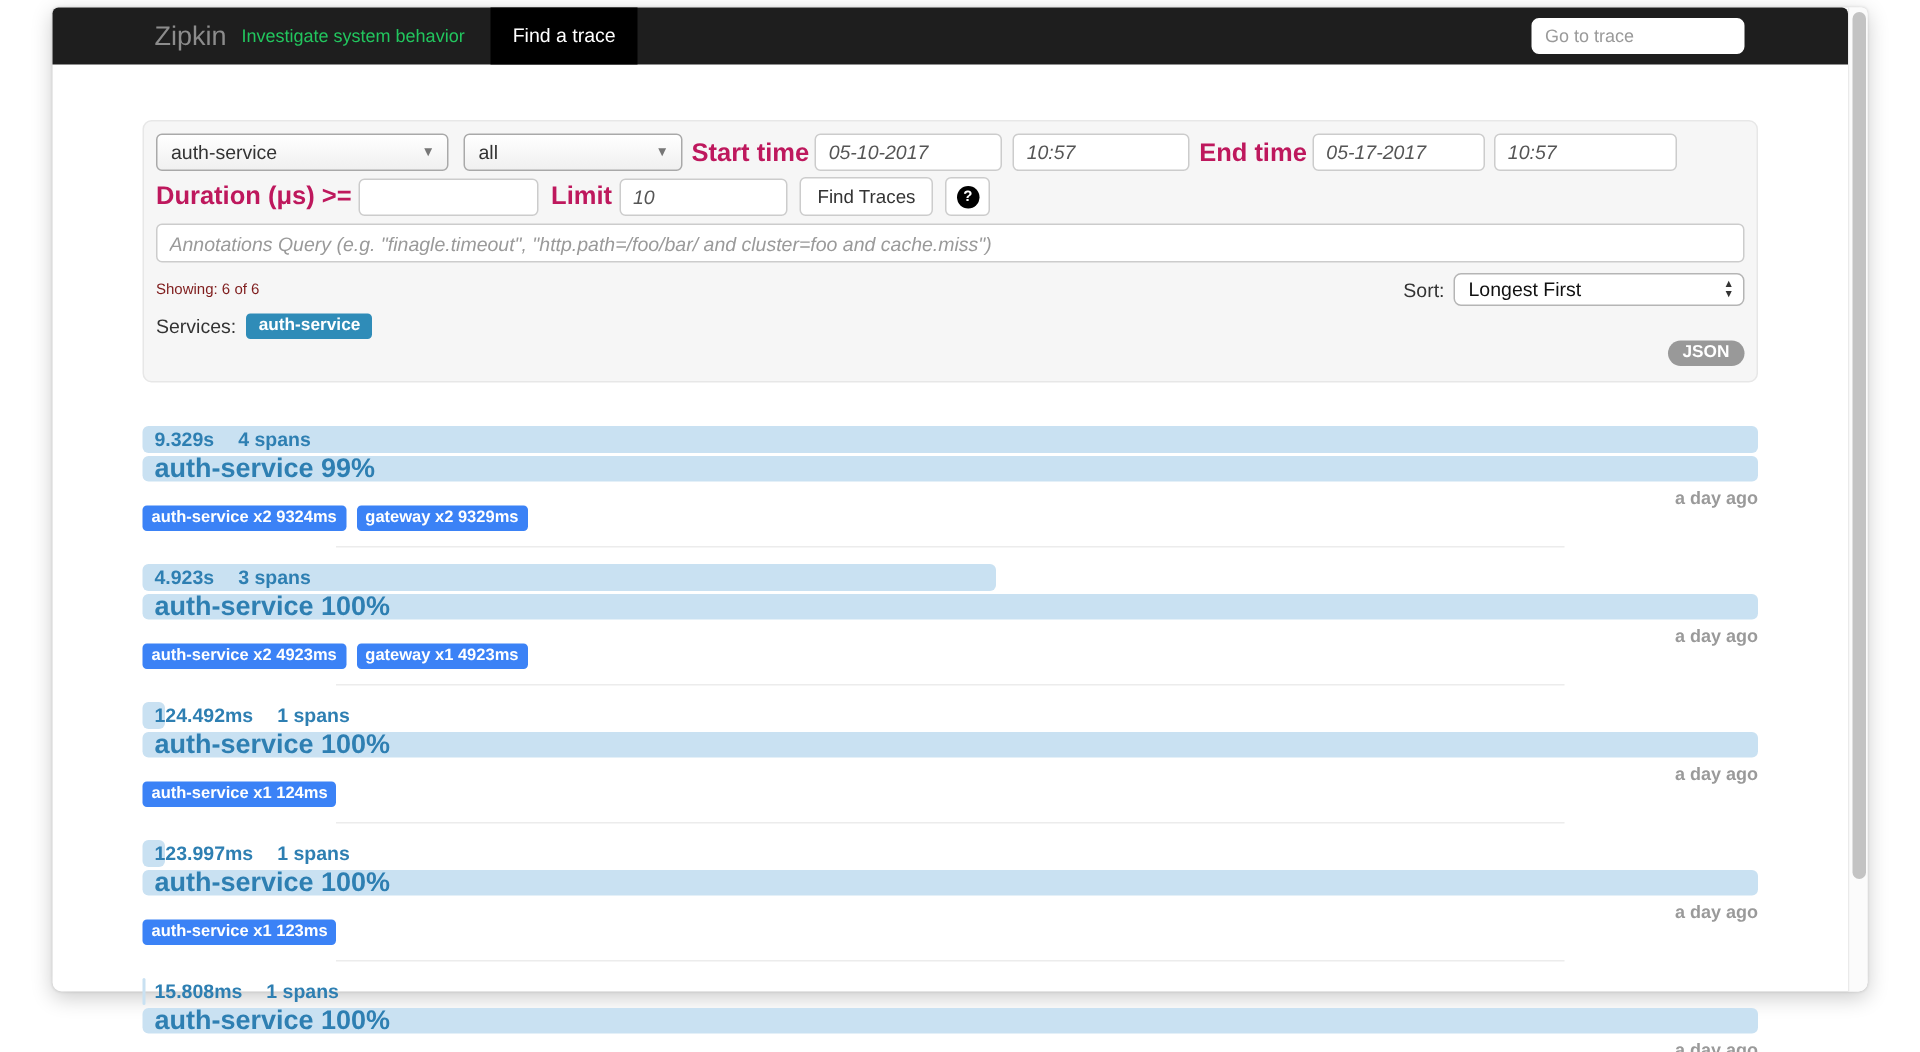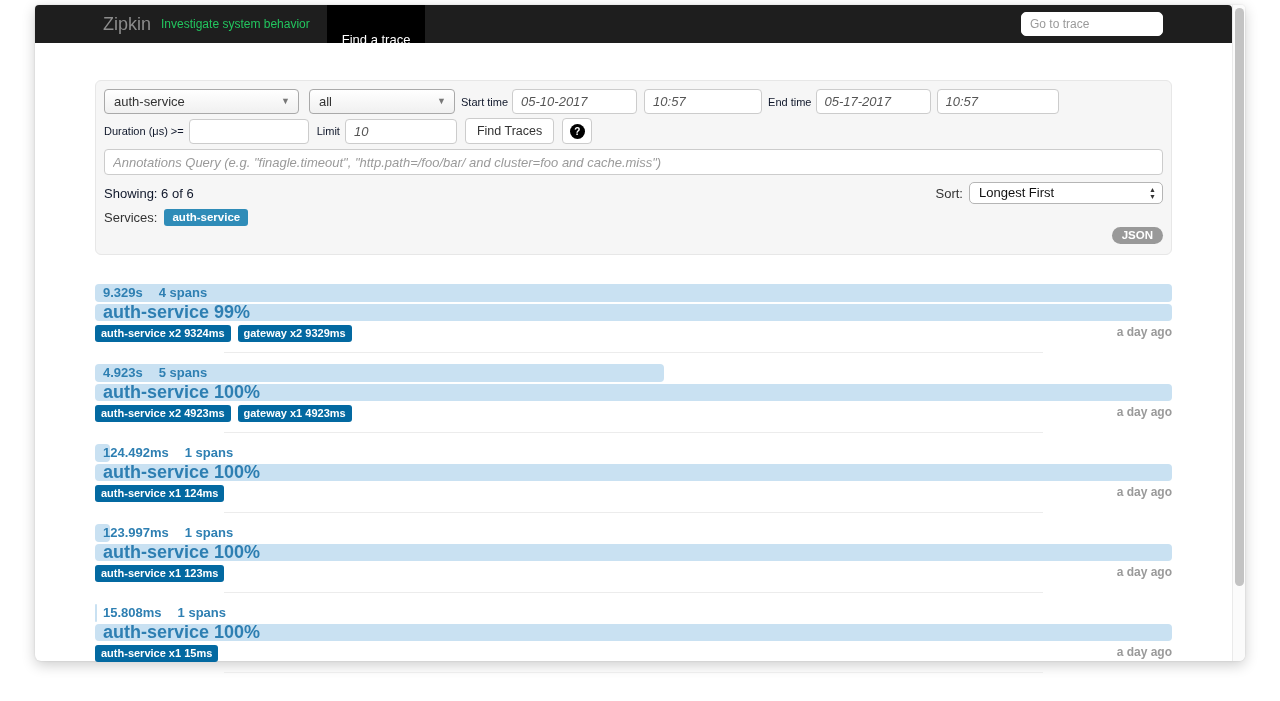--- a/index.html
+++ b/index.html
@@ -15,42 +15,42 @@
     box-shadow:0 4px 14px rgba(0,0,0,0.20), 0 0 2px rgba(0,0,0,0.12);
   }
   
   .navbar {
     position:absolute; left:0; top:0; width:1197px; height:38px;
     background:#1e1e1e; border-radius:4px 4px 0 0;
     display:flex; align-items:center;
   }
   .brand { margin-left:68px; font-size:18px; color:#8c8c8c; }
   .tagline { margin-left:10px; font-size:12px; color:#22c55e; }
-  .tab { height:38px; line-height:38px; padding:16px 15px; font-size:13px; color:#9d9d9d; cursor:pointer; }
+  .tab { height:38px; line-height:38px; padding:0 15px; font-size:13px; color:#9d9d9d; cursor:pointer; }
   .tab.active { background:#000; color:#fff; margin-left:17px; }
   .goto-input {
     margin-left:auto; margin-right:69px; width:142px; height:24px;
     border:1px solid #fff; border-radius:5px; padding:0 8px;
     font-size:12px; color:#555; font-family:"Liberation Sans", sans-serif; outline:none;
   }
   .goto-input::placeholder { color:#9a9a9a; }
   
   .scrollbar {
     position:absolute; right:0; top:0; width:13px; height:656px;
     background:#fbfbfb; border-left:1px solid #eaeaea; border-radius:0 4px 6px 0;
   }
   .scroll-thumb { position:absolute; left:2px; top:3px; width:9px; height:578px; background:#c3c3c3; border-radius:5px; }
   
   .content { position:absolute; left:60px; top:38px; width:1077px; }
   .panel {
     margin-top:37px; background:#f6f6f6; border:1px solid #e7e7e7; border-radius:6px;
     padding:8px 8px 10px 8px;
   }
   .frow { display:flex; align-items:center; }
-  .flabel { font-size:11px; font-weight:normal; color:#0f172a; white-space:nowrap; }
+  .flabel { font-size:17px; font-weight:bold; color:#be185d; white-space:nowrap; }
   .tinput {
     height:25px; border:1px solid #ccc; border-radius:4px; padding:0 8px;
     font-size:13px; color:#555; background:#fff; font-family:"Liberation Sans", sans-serif; outline:none;font-style:italic;
   }
   .tinput::placeholder { color:#9a9a9a; }
   .fake-select {
     position:relative; height:25px; line-height:23px;
     background:linear-gradient(#ffffff,#f0f0f0);
     border:1px solid #a9a9a9; border-radius:4px;
     font-size:13px; color:#333; padding:0 22px 0 9px; cursor:pointer;
@@ -61,21 +61,21 @@
     font-size:12.5px; color:#333; padding:0 11px; cursor:pointer;
     font-family:"Liberation Sans", sans-serif;
   }
   .help-btn { width:30px; display:flex; align-items:center; justify-content:center; padding:0; }
   .qcircle {
     width:15px; height:15px; border-radius:50%; background:#000; color:#fff;
     font-size:10px; font-weight:bold; line-height:15px; text-align:center; display:inline-block;
   }
   .annotations { width:100%; margin-top:5px; height:26px; }
   .row-showing { display:flex; justify-content:space-between; align-items:center; margin-top:7px; }
-  .showing-text { font-size:13px; color:#0f172a; }
+  .showing-text { font-size:10px; color:#7f1d1d; }
   .sort-wrap { display:flex; align-items:center; }
   .sort-label { font-size:13px; color:#333; margin-right:6px; }
   .sort-select {
     position:relative; width:194px; height:22px; line-height:20px; background:#fff;
     border:1px solid #b5b5b5; border-radius:5px; font-size:13px; color:#111;
     padding:0 20px 0 9px; cursor:pointer;
   }
   .updown { position:absolute; right:6px; top:3px; display:flex; flex-direction:column; line-height:7px; font-size:7px; color:#333; }
   .row-services { display:flex; align-items:center; margin-top:5px; }
   .svc-label { font-size:13px; color:#333; margin-right:7px; }
@@ -95,22 +95,22 @@
   .bar-row { position:relative; height:18px; margin-bottom:2px; cursor:pointer; }
   .duration-bar { position:absolute; left:0; top:0; bottom:0; background:#c9e1f2; border-radius:4px; }
   .bar-text { position:relative; line-height:18px; padding-left:8px; font-weight:bold; font-size:13px; color:#2e7fb2; white-space:nowrap; }
   .spans-label { margin-left:16px; }
   .service-bar {
     height:17px; background:#c9e1f2; border-radius:4px; line-height:17px;
     padding-left:8px; font-weight:bold; font-size:18px; color:#2e7fb2; margin-bottom:4px; cursor:pointer;
   }
   .tags-row { display:flex; align-items:flex-start; min-height:17px; }
   .tag {
-    background:#0369a1; color:#fff; font-weight:bold; font-size:11px;
-    padding:2px 6px 3px; border-radius:3px; margin-right:7px; white-space:nowrap;
+    background:#3b82f6; color:#fff; font-weight:bold; font-size:11px;
+    padding:2px 6px 3px; border-radius:3px; margin-right:7px; white-space:nowrap;margin-top:12px;
   }
   .age { margin-left:auto; color:#9a9a9a; font-weight:bold; font-size:12px; }
   .divider { width:76%; margin:10px auto 0; border:0; border-top:1px solid #ececec; height:0; }
 </style>
 </head>
 <body>
 
 <div class="window">
 
   <nav class="navbar">
@@ -195,21 +195,21 @@
             </span>
       <span class="age">a day ago</span>
     </div>
     <hr class="divider">
   </div>
 
   <div class="trace-block">
     <div class="bar-row">
       <div class="duration-bar" style="width: 52.8%;"></div>
       <div class="bar-text">
-        <span>4.923s</span><span class="spans-label">5 spans</span>
+        <span>4.923s</span><span class="spans-label">3 spans</span>
       </div>
     </div>
     <div class="service-bar">auth-service 100%</div>
     <div class="tags-row">
       <span style="display:flex;">
               <span class="tag">auth-service x2 4923ms</span>
               <span class="tag">gateway x1 4923ms</span>
             </span>
       <span class="age">a day ago</span>
     </div>

